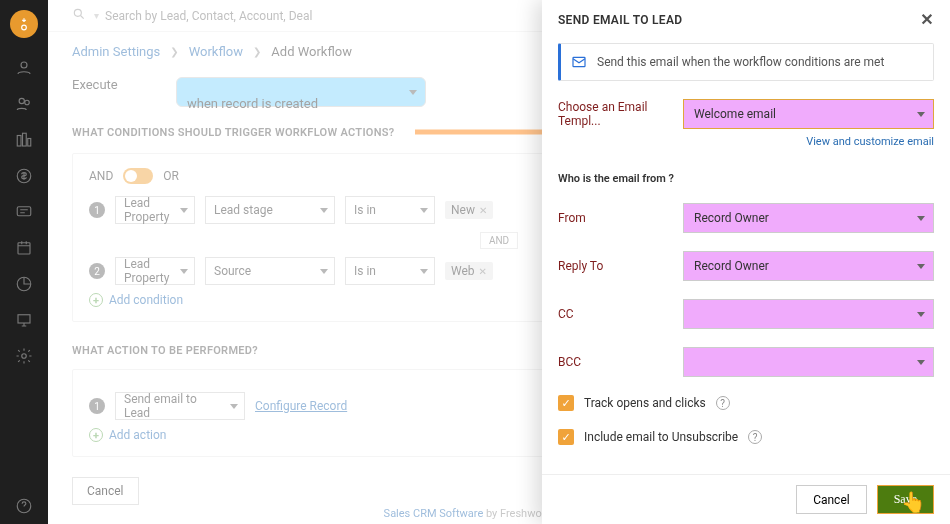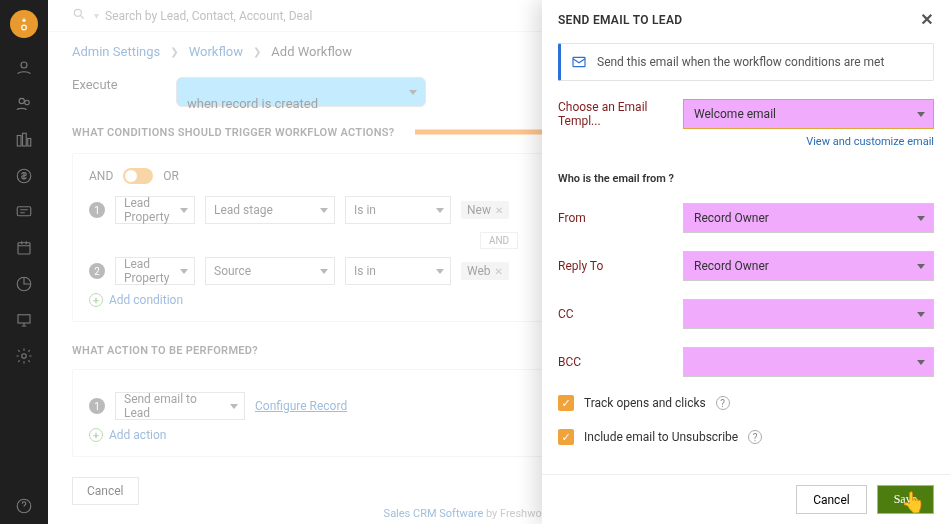--- a/index.html
+++ b/index.html
@@ -31,21 +31,21 @@
   .arrow-call { margin-left:20px; }
 
   .cond-box { border:1px solid #e9e9e9; border-radius:2px; margin-top:12px; padding:14px 16px; background:#fff;}
   .and-or { display:flex; align-items:center; gap:10px; margin-bottom:12px; font-size:12px;}
   .toggle { width:30px; height:16px; border-radius:10px; background:#f0a33a; position:relative;}
   .toggle::after { content:""; position:absolute; left:2px; top:2px; width:12px; height:12px; border-radius:50%; background:#fff;}
   .cr { display:flex; align-items:center; gap:10px; margin:8px 0; }
   .num { width:16px; height:16px; border-radius:50%; background:#666; color:#fff; font-size:10px; display:flex; align-items:center; justify-content:center;}
   .sel { border:1px solid #ccc; height:28px; padding:0 22px 0 8px; position:relative; background:#fff; display:flex; align-items:center; font-size:12px;}
   .sel .caret { position:absolute; right:6px; top:11px; border-left:4px solid transparent; border-right:4px solid transparent; border-top:5px solid #666;}
-  .w80{width:80px} .w130{width:130px} .w90{width:106px}
+  .w80{width:80px} .w130{width:130px} .w90{width:90px}
   .tag { background:#e6e6e6; padding:2px 6px; font-size:12px; display:inline-flex; align-items:center; gap:4px; border-radius:2px;}
   .tag .x { font-size:10px; color:#888;}
   .and-chip { background:#fff; border:1px solid #ddd; font-size:10px; padding:2px 8px; color:#666; margin:2px auto; width:fit-content;}
   .addlink { color:#2a6db2; font-size:12px; display:flex; align-items:center; gap:6px; margin-top:8px;}
   .addlink .plus { width:14px; height:14px; border-radius:50%; border:1.5px solid #6aa95b; color:#6aa95b; display:flex; align-items:center; justify-content:center; font-size:11px; font-weight:bold;}
   .btn-cancel { border:1px solid #ccc; background:#fff; padding:6px 14px; font-size:12px; margin-top:20px;}
   .footer { position:absolute; bottom:4px; left:50%; transform:translateX(-50%); font-size:11px; color:#888;}
   .footer a { color:#2a6db2; text-decoration:none;padding-left:36px;}
 
   .drawer { position:absolute; right:0; top:0; bottom:0; width:408px; background:#fff; box-shadow:-6px 0 20px rgba(0,0,0,.15); display:flex; flex-direction:column;}

